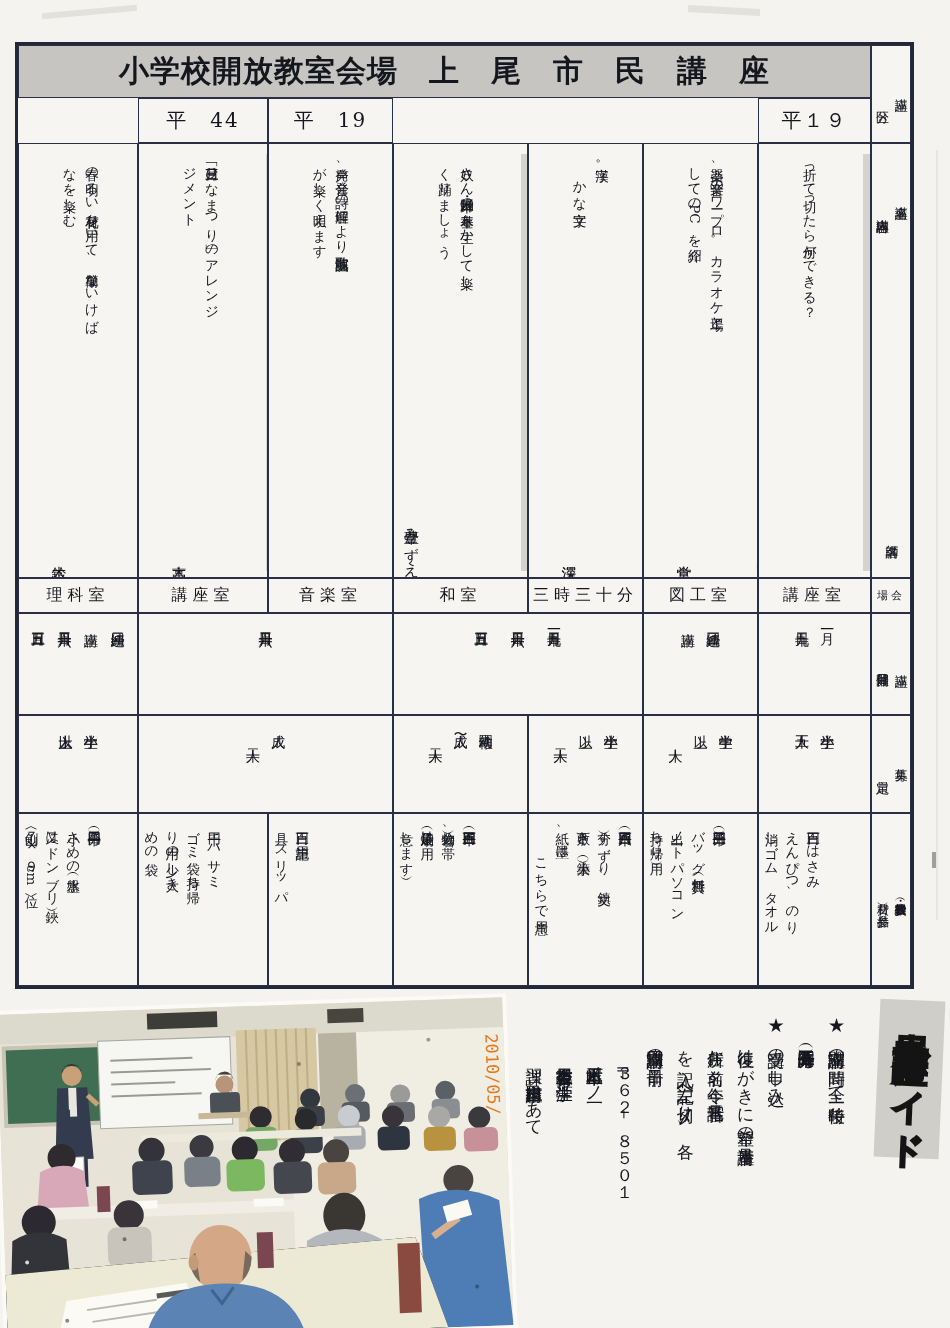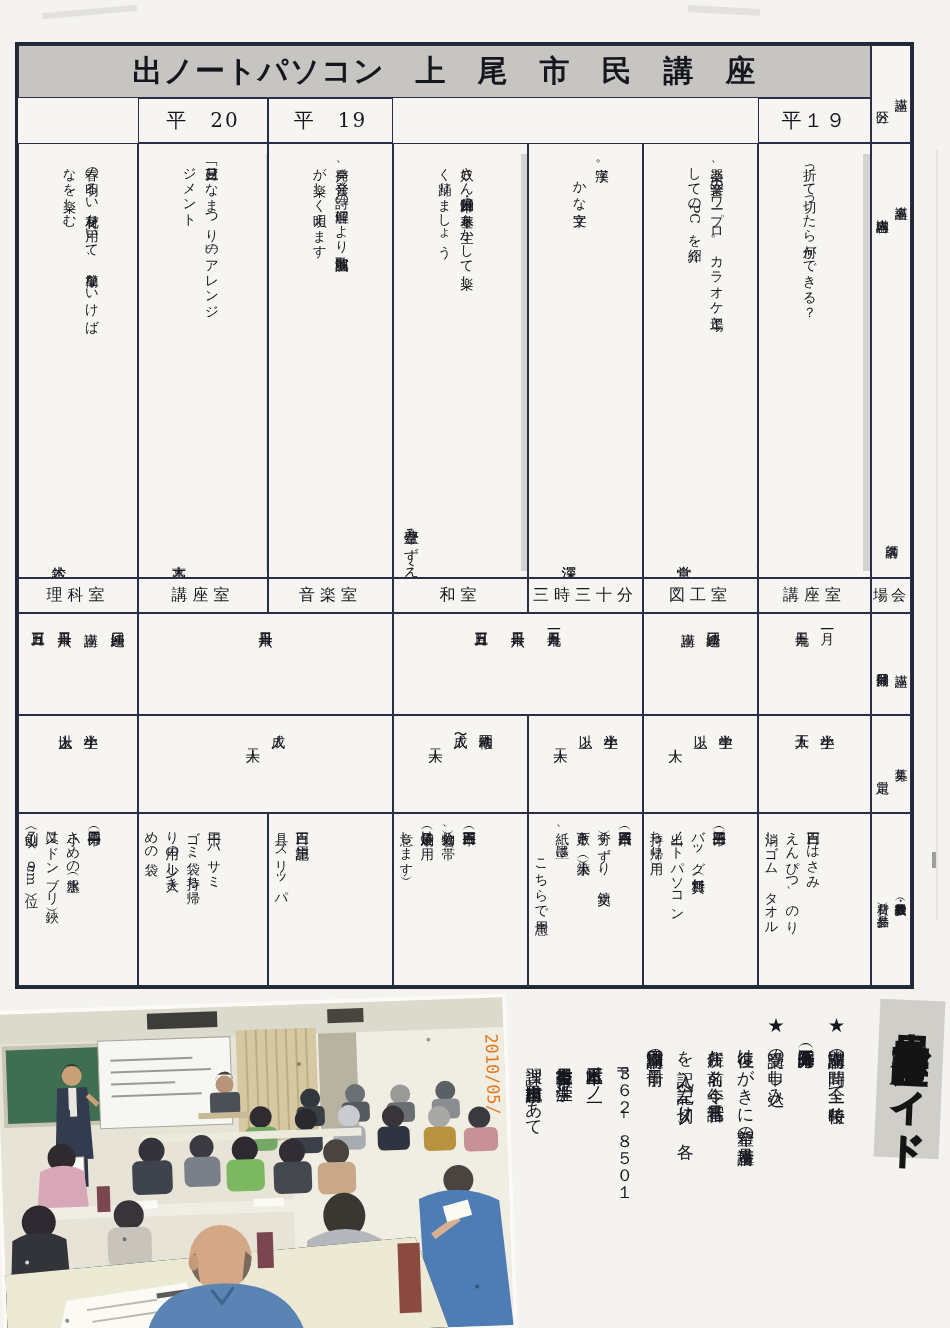--- a/index.html
+++ b/index.html
@@ -38,21 +38,21 @@
 
   .venuecell{display:flex;align-items:center;justify-content:center;font-size:16px;letter-spacing:5px;}
   .datecell,.capcell{display:flex;align-items:flex-start;justify-content:center;padding-top:8px;font-size:14px;}
   .lh-wide{line-height:2.6;}
   .lh-med{line-height:1.9;}
   .lh-def{line-height:1.8;}
   .feecell{padding:8px 4px 4px 2px;font-size:13.5px;}
   .feecell .v{line-height:1.55;height:100%;}
 
   .lblcell{display:flex;align-items:center;justify-content:center;font-size:13px;line-height:1.45;}
-  .lbl-venue{writing-mode:horizontal-tb;letter-spacing:3px;font-size:15px;}
+  .lbl-venue{writing-mode:horizontal-tb;letter-spacing:3px;font-size:11px;}
   .lbl-course{display:block;}
   .lblc-top,.lblc-bottom{position:absolute;left:50%;transform:translateX(-50%);
       writing-mode:vertical-rl;white-space:pre-wrap;font-size:13px;line-height:1.45;}
   .lblc-top{top:52px;}
   .lblc-bottom{bottom:42px;}
 
   
   .photo{position:absolute;left:2px;top:1006px;width:506px;height:328px;transform:rotate(-2deg);
          overflow:hidden;background:#e7e3d6;box-shadow:0 0 0 4px #fbfaf6;}
   .photo svg{display:block;width:100%;height:100%;}
@@ -70,27 +70,27 @@
 <body>
 
 <div class="sheet">
   <div class="sm sm1"></div>
   <div class="sm sm2"></div>
   <div class="sm sm3"></div>
   <div class="sm sm4"></div>
 
   <div class="table">
 
-    <div class="cell title-bar" style="grid-area:1/1/2/8">出ノートパソコン　上　尾　市　民　講　座</div>
+    <div class="cell title-bar" style="grid-area:1/1/2/8">小学校開放教室会場　上　尾　市　民　講　座</div>
     <div class="cell lblcell" style="grid-area:1/8/3/9">
       <span class="v">講座
 　区分</span>
     </div>
 
-    <div class="cell yearcell" style="grid-area:2/2/3/3">平　20</div>
+    <div class="cell yearcell" style="grid-area:2/2/3/3">平　44</div>
     <div class="cell yearcell" style="grid-area:2/3/3/4">平　19</div>
     <div class="cell yearcell" style="grid-area:2/7/3/8">平１９</div>
 
     <div class="cell course" style="grid-area:3/1/4/2">
       <div class="cflow">
         
         <span class="cdesc">春の明るい花材を用いて、簡単ないけば
 なを楽しむ</span>
       </div>
       <span class="cinstr">鈴木

